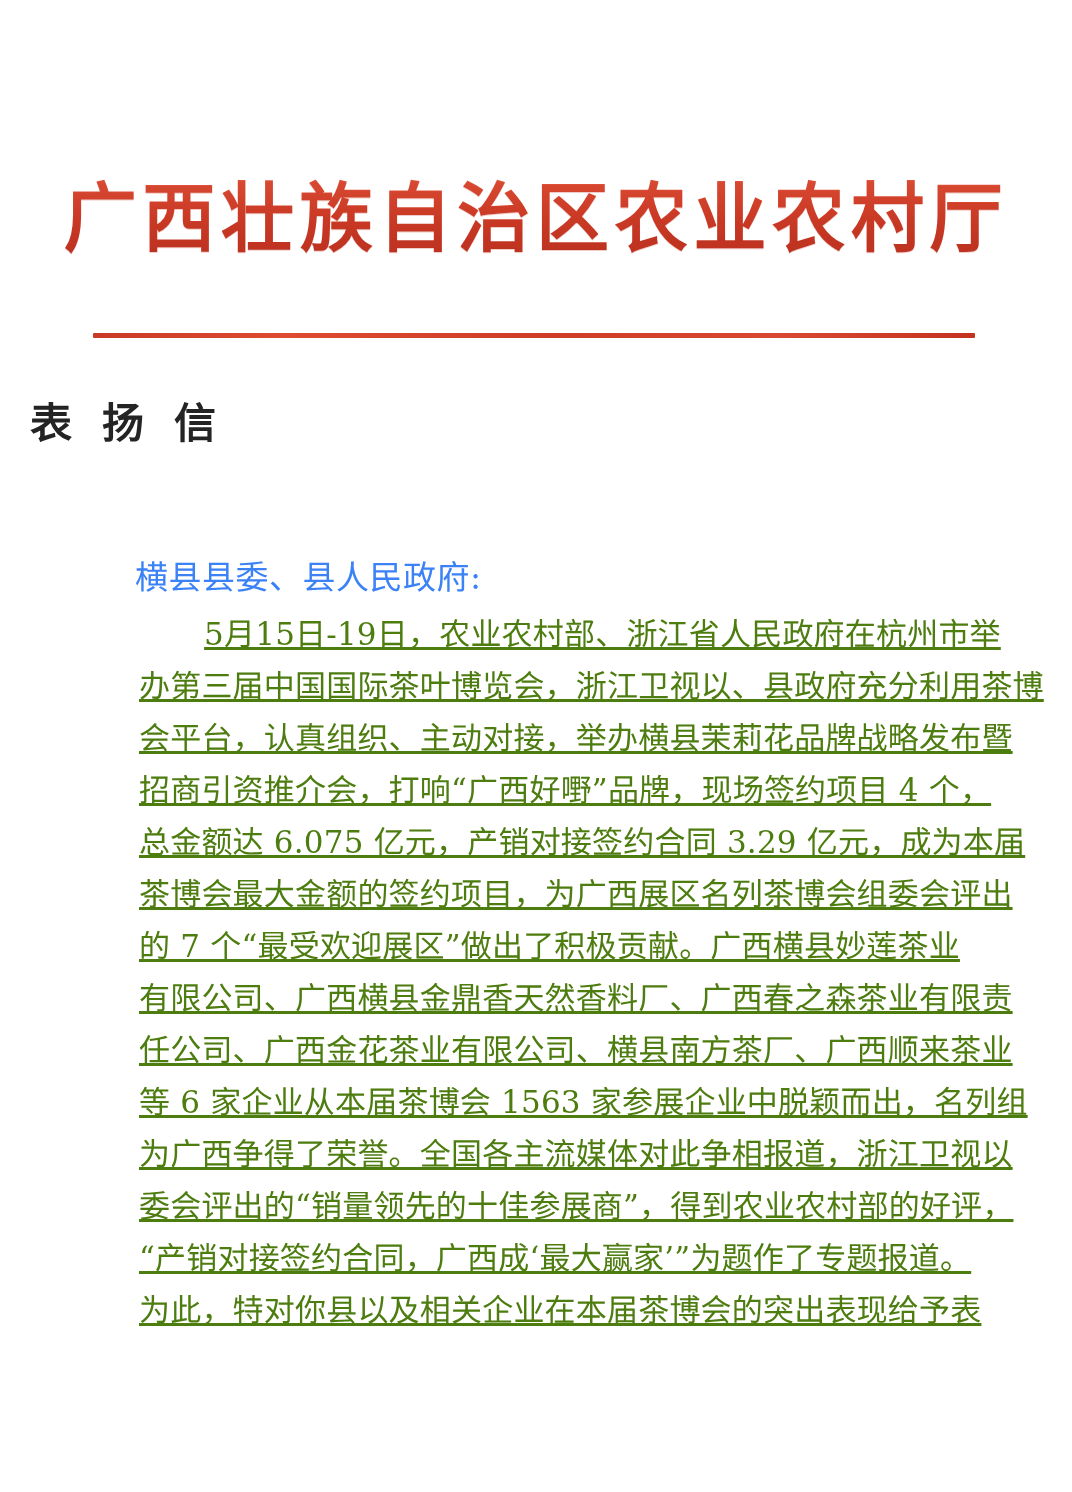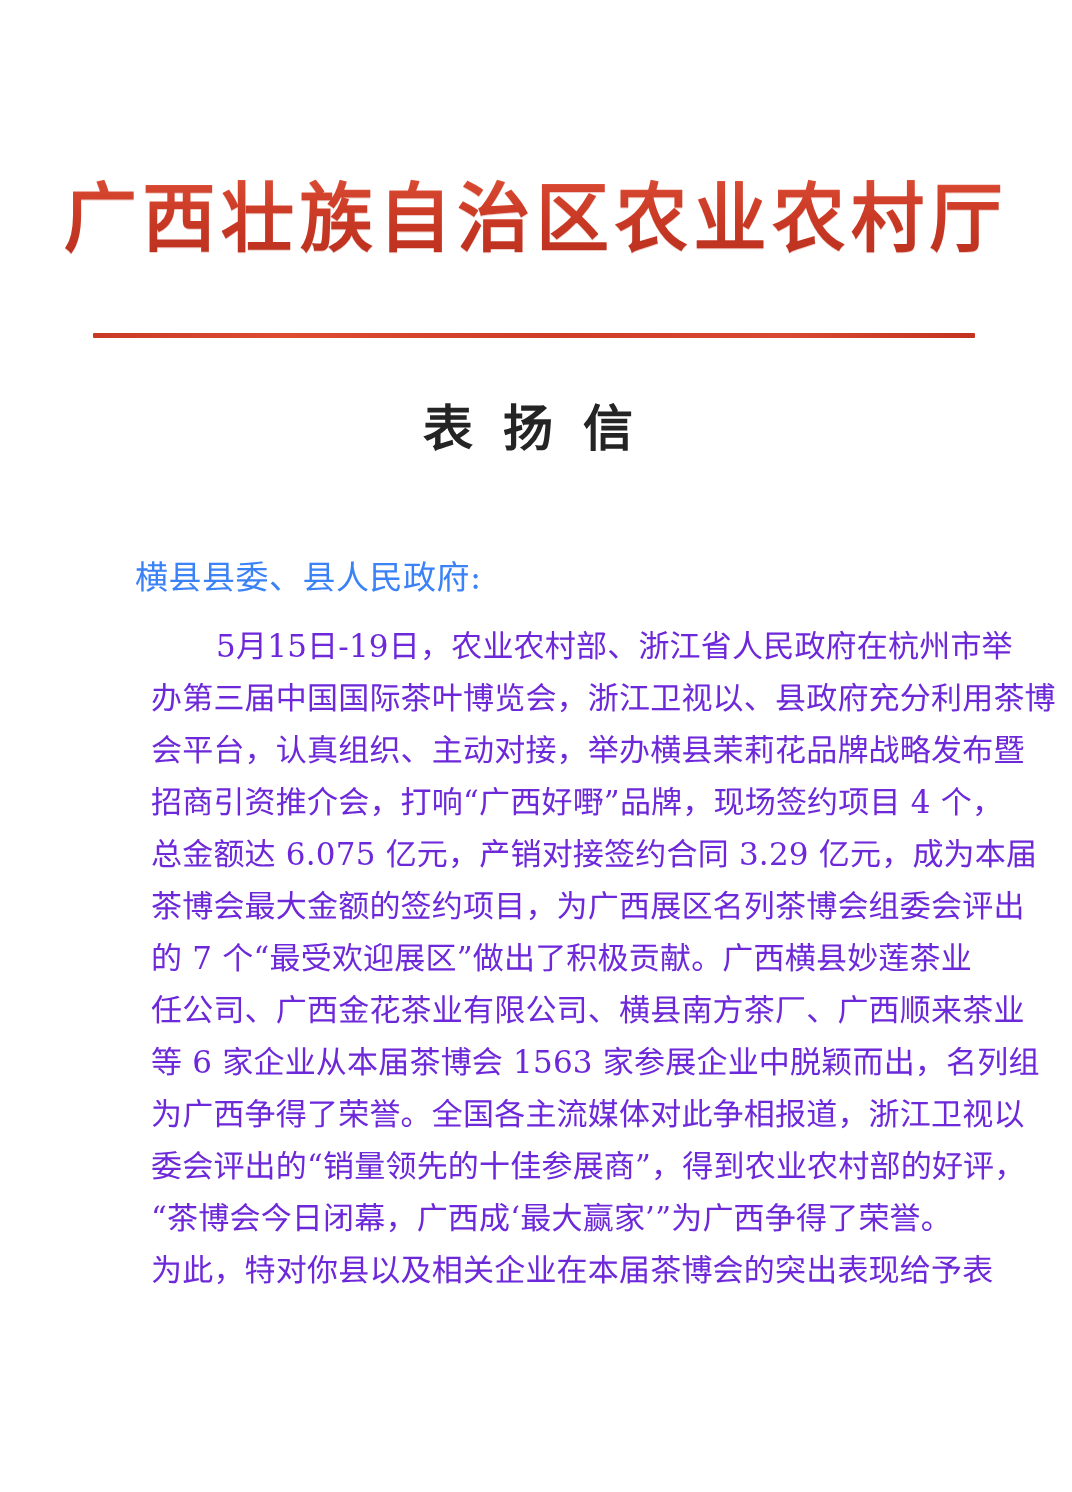--- a/index.html
+++ b/index.html
@@ -59,24 +59,23 @@
     background-image: linear-gradient(90deg, #c93a26 0%, #de4b31 22%, #cf3c27 52%, #d94832 78%, #c4331f 100%);
     border-radius: 1px;
   }
 
   
   .doc-title {
     position: absolute;
     left: 0;
     right: 16px;
     top: 398px;
-    text-align: center;
     font-family: "DejaVu Serif", "Liberation Serif", serif;
     font-weight: 700;
-    font-size: 50px;
+    font-size: 42px;
     line-height: 1.25;
     letter-spacing: 30px;
     text-indent: 30px;
     color: #242424;
   }
 
   
   .body-block {
     position: absolute;
     left: 135px;
@@ -87,24 +86,25 @@
   .salutation {
     font-size: 33px;
     line-height: 52px;
     letter-spacing: 0.5px;
     color: #3b82f6;
     margin: 0 0 2px 0;
     white-space: nowrap;
   }
 
   .para {
-    margin: 16px;
+    margin: 4px;
     font-size: 31px;
     line-height: 52px;
-    color: #6d28d9;
+    color: #4d7c0f;
+    text-decoration: underline;
   }
 
   .para .ln {
     display: block;
     white-space: nowrap;
     letter-spacing: 0.2px;
   }
 
   
   .para .ln.indent {
@@ -134,22 +134,23 @@
     <p class="salutation">横县县委、县人民政府:</p>
 
     <div class="para">
       <span class="ln indent">5月15日-19日，农业农村部、浙江省人民政府在杭州市举</span>
       <span class="ln">办第三届中国国际茶叶博览会，浙江卫视以、县政府充分利用茶博</span>
       <span class="ln">会平台，认真组织、主动对接，举办横县茉莉花品牌战略发布暨</span>
       <span class="ln">招商引资推介会，打响“广西好嘢”品牌，现场签约项目 4 个，</span>
       <span class="ln">总金额达 6.075 亿元，产销对接签约合同 3.29 亿元，成为本届</span>
       <span class="ln">茶博会最大金额的签约项目，为广西展区名列茶博会组委会评出</span>
       <span class="ln">的 7 个“最受欢迎展区”做出了积极贡献。广西横县妙莲茶业</span>
+      <span class="ln">有限公司、广西横县金鼎香天然香料厂、广西春之森茶业有限责</span>
       <span class="ln">任公司、广西金花茶业有限公司、横县南方茶厂、广西顺来茶业</span>
       <span class="ln">等 6 家企业从本届茶博会 1563 家参展企业中脱颖而出，名列组</span>
       <span class="ln">为广西争得了荣誉。全国各主流媒体对此争相报道，浙江卫视以</span>
       <span class="ln">委会评出的“销量领先的十佳参展商”，得到农业农村部的好评，</span>
-      <span class="ln">“茶博会今日闭幕，广西成‘最大赢家’”为广西争得了荣誉。</span>
+      <span class="ln">“产销对接签约合同，广西成‘最大赢家’”为题作了专题报道。</span>
       <span class="ln">为此，特对你县以及相关企业在本届茶博会的突出表现给予表</span>
     </div>
   </div>
 
 </div>
 
 </body></html>

